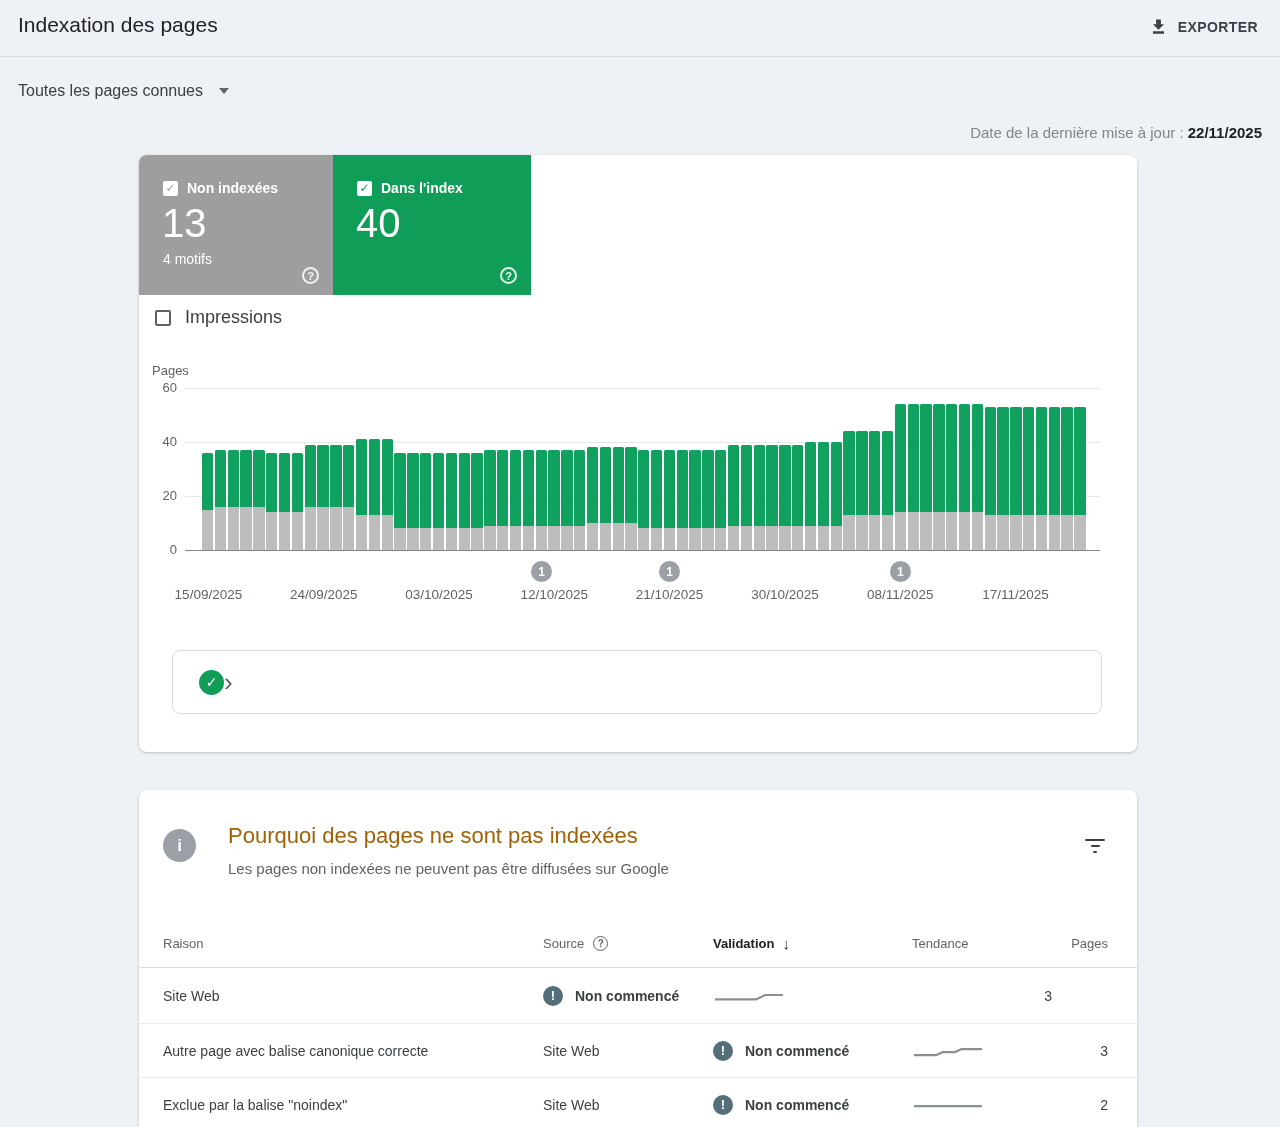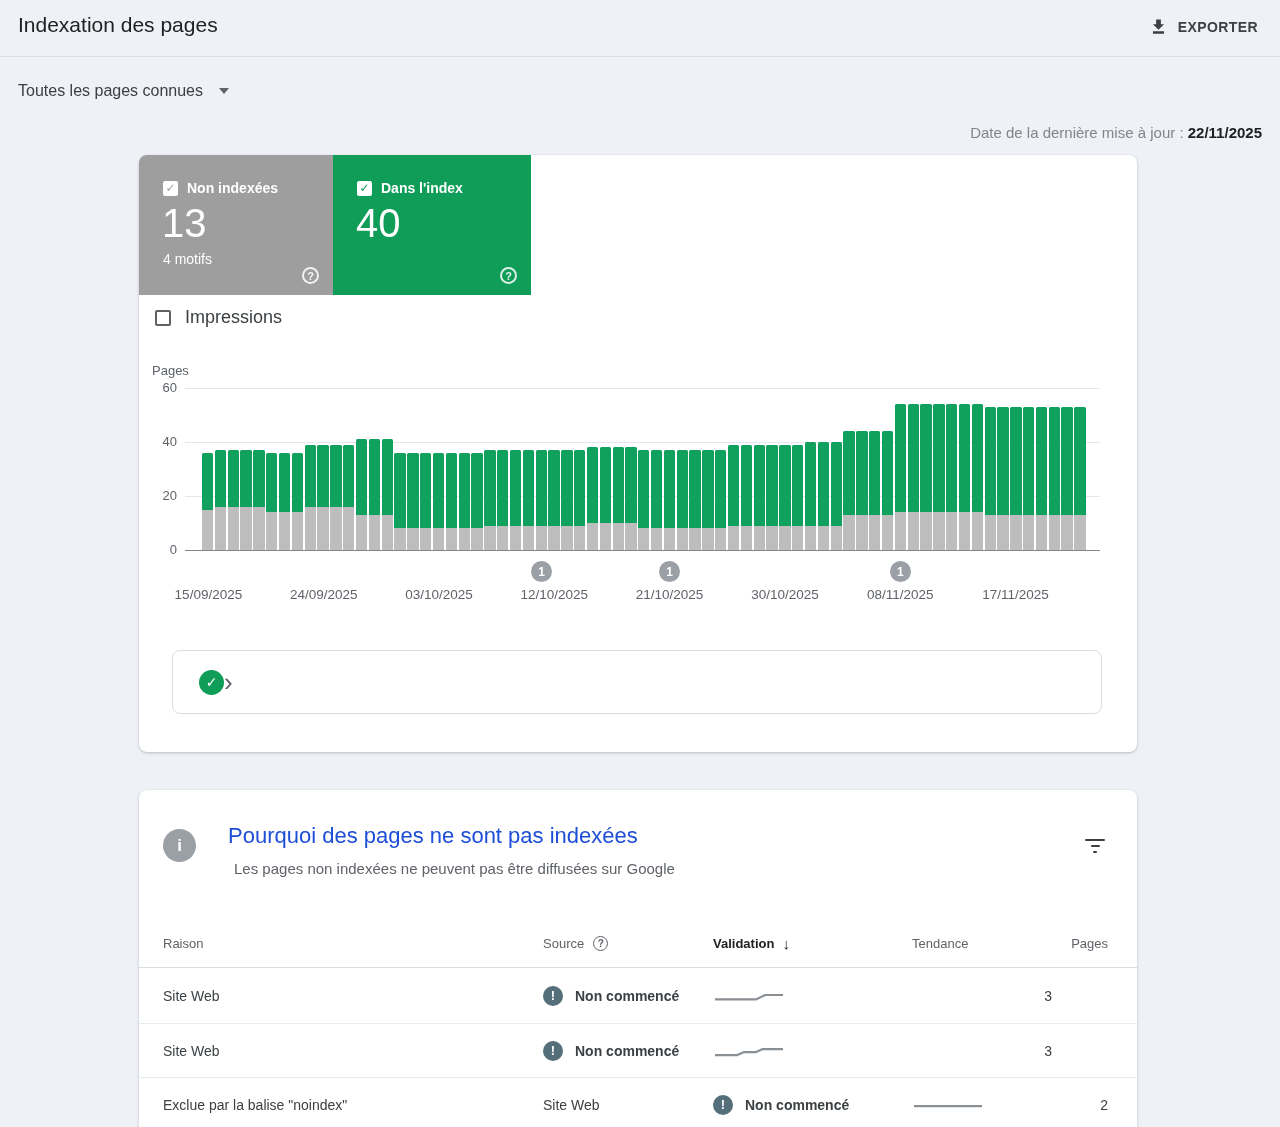--- a/index.html
+++ b/index.html
@@ -68,22 +68,22 @@
   .banner { position:absolute; left:33px; top:495px; width:930px; height:64px; border:1px solid #dadce0;
     border-radius:8px; display:flex; align-items:center; cursor:pointer; background:#fff; }
   .banner-check { width:25px; height:25px; border-radius:50%; margin-left:26px;
     color:#fff; font-size:14px; font-weight:700; display:flex; align-items:center; justify-content:center; }
   .banner-text { margin-left:19px; font-size:15.5px; color:#202124; flex:1; }
   .banner-chevron { margin-right:22px; font-size:26px; color:#5f6368; line-height:20px; }
 
   
   .info-circ { position:absolute; left:24px; top:39px; width:33px; height:33px; border-radius:50%; background:#9aa0a6;
     color:#fff; font-size:17px; font-weight:700; display:flex; align-items:center; justify-content:center; }
-  .reasons-title { position:absolute; left:89px; top:33px; font-size:22px; font-weight:400; color:#1d4ed8;text-align:center; }
-  .reasons-sub { position:absolute; left:89px; top:70px; font-size:15px; color:#5f6368;margin-left:6px; }
+  .reasons-title { position:absolute; left:89px; top:33px; font-size:22px; font-weight:400; color:#a16207;text-align:center; }
+  .reasons-sub { position:absolute; left:89px; top:70px; font-size:15px; color:#5f6368; }
   .filter-btn { position:absolute; right:28px; top:44px; width:28px; height:26px; background:none; border:none;
     cursor:pointer; display:flex; flex-direction:column; align-items:center; gap:4px; padding-top:5px; }
   .filter-btn i { display:block; height:2px; background:#3c4043; border-radius:1px; }
   .fl1 { width:20px; } .fl2 { width:9px; } .fl3 { width:4px; }
 
   .tbl-grid { display:grid; grid-template-columns:380px 170px 199px 140px 1fr; align-items:center; }
   .tbl-head { position:absolute; left:0; top:130px; width:998px; height:48px; padding:0 29px 0 24px;
     border-bottom:1px solid #dadce0; font-size:13px; color:#5f6368; }
   .th-validation { color:#202124; font-weight:700; display:flex; align-items:center; gap:8px; }
   .sort-arrow { font-size:15px; font-weight:400; color:#202124; }
@@ -496,20 +496,21 @@
             <span class="val-text">Non commencé</span>
           </div>
           <div>
             <svg width="72" height="18" viewBox="0 0 72 18" class="spark">
               <polyline points="2.0,12.4 42.8,12.4 52.3,8.0 70.0,8.0" fill="none" stroke="#8a8f94" stroke-width="2.2" stroke-linejoin="round"></polyline>
             </svg>
           </div>
           <div class="cell-pages">3</div>
         </div>
         <div class="trow tbl-grid">
+          <div class="cell-reason">Autre page avec balise canonique correcte</div>
           <div class="cell-source">Site Web</div>
           <div class="cell-validation">
             <span class="val-icon">!</span>
             <span class="val-text">Non commencé</span>
           </div>
           <div>
             <svg width="72" height="18" viewBox="0 0 72 18" class="spark">
               <polyline points="2.0,13.2 23.8,13.2 30.6,10.2 42.8,10.2 49.6,7.1 70.0,7.1" fill="none" stroke="#8a8f94" stroke-width="2.2" stroke-linejoin="round"></polyline>
             </svg>
           </div>

